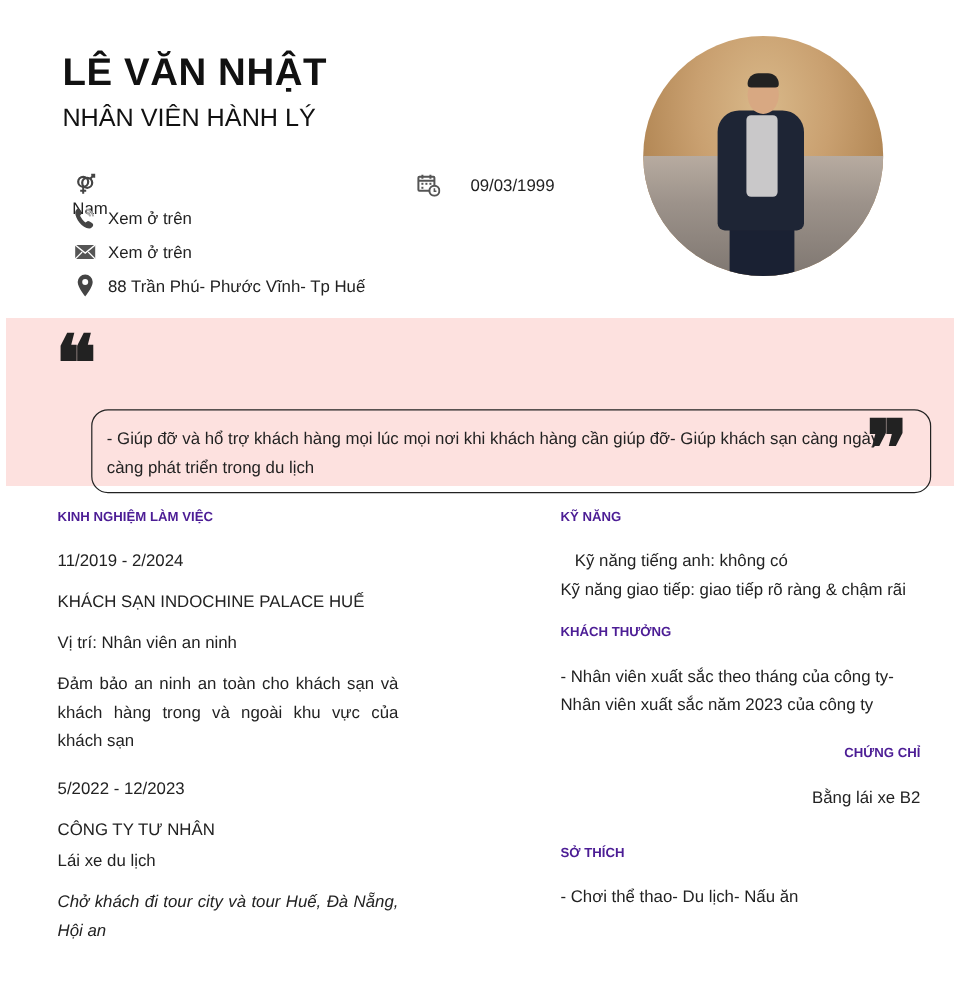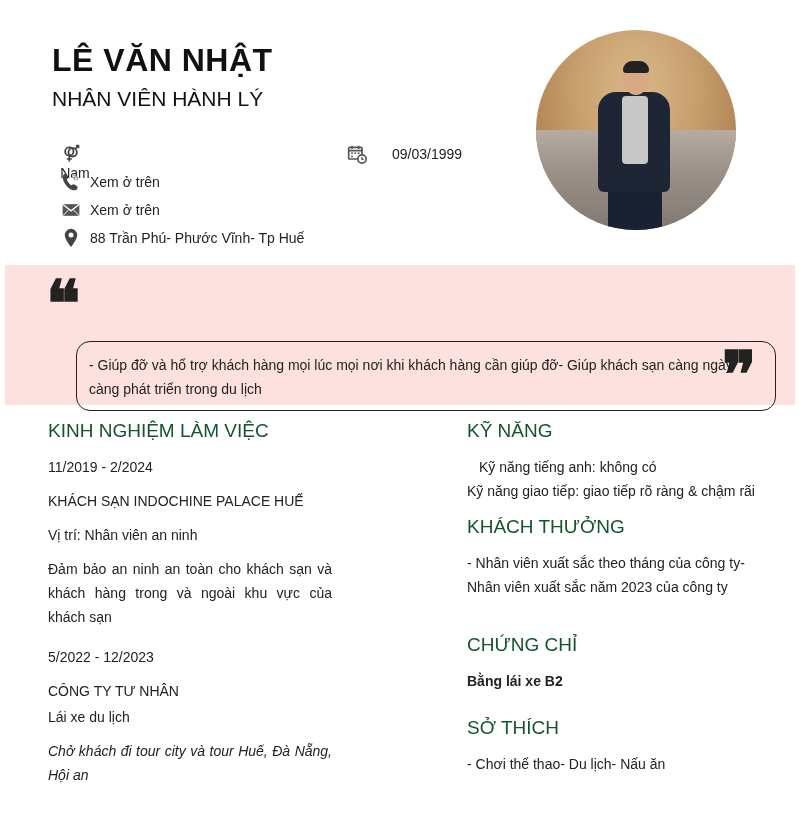--- a/index.html
+++ b/index.html
@@ -24,21 +24,21 @@
   .avatar .hair { position: absolute; left: 87px; top: 31px; width: 26px; height: 12px; background: #222; border-radius: 12px 12px 4px 4px; }
 
   .quote-band { position: absolute; left: 5px; top: 265px; width: 790px; height: 140px; background: #fde1df; }
   .quote-open { position: absolute; left: 46px; top: 272px; font-family: "DejaVu Serif", serif; font-size: 64px; font-weight: bold; line-height: 1; color: #222; }
   .quote-close { position: absolute; left: 722px; top: 343px; font-family: "DejaVu Serif", serif; font-size: 64px; font-weight: bold; line-height: 1; color: #222; }
   .quote-box { position: absolute; left: 76px; top: 300px; width: 700px; height: 70px; border: 1.5px solid #222; border-radius: 14px;
     padding: 11px 12px; font-size: 14px; line-height: 24px; color: #222; margin-top: 41px; }
 
   .col-left { position: absolute; left: 48px; top: 418px; width: 284px; }
   .col-right { position: absolute; left: 467px; top: 418px; width: 300px; }
-  .h { font-size: 19px; font-weight: normal; color: #14532d; height: 26px; line-height: 26px; }
+  .h { font-size: 11px; font-weight: bold; color: #4c1d95; height: 26px; line-height: 26px; }
   .p { font-size: 14px; color: #222; line-height: 24px; }
   .justify { text-align: justify; }
 </style>
 </head>
 <body>
 
 <div class="name">LÊ VĂN NHẬT</div>
 <div class="title">NHÂN VIÊN HÀNH LÝ</div>
 
 <div class="info-row" style="left:60px; top:143px;flex-direction:column;">
@@ -133,21 +133,21 @@
 <div class="col-right">
   <div>
     <div class="h">KỸ NĂNG</div>
     <div class="p" style="margin-top:11px;margin-left:12px;">Kỹ năng tiếng anh: không có</div>
     <div class="p">Kỹ năng giao tiếp: giao tiếp rõ ràng &amp; chậm rãi</div>
   </div>
   <div style="margin-top:11px;">
     <div class="h">KHÁCH THƯỞNG</div>
     <div class="p" style="margin-top:11px; width:285px;">- Nhân viên xuất sắc theo tháng của công ty- Nhân viên xuất sắc năm 2023 của công ty</div>
   </div>
-  <div style="margin-top:33px;">
+  <div style="margin-top:16px;text-align:right;">
     <div class="h">CHỨNG CHỈ</div>
-    <div class="p" style="margin-top:11px;font-weight:bold;">Bằng lái xe B2</div>
+    <div class="p" style="margin-top:11px;">Bằng lái xe B2</div>
   </div>
   <div style="margin-top:22px;">
     <div class="h">SỞ THÍCH</div>
     <div class="p" style="margin-top:11px;">- Chơi thể thao- Du lịch- Nấu ăn</div>
   </div>
 </div>
 
 </body></html>

